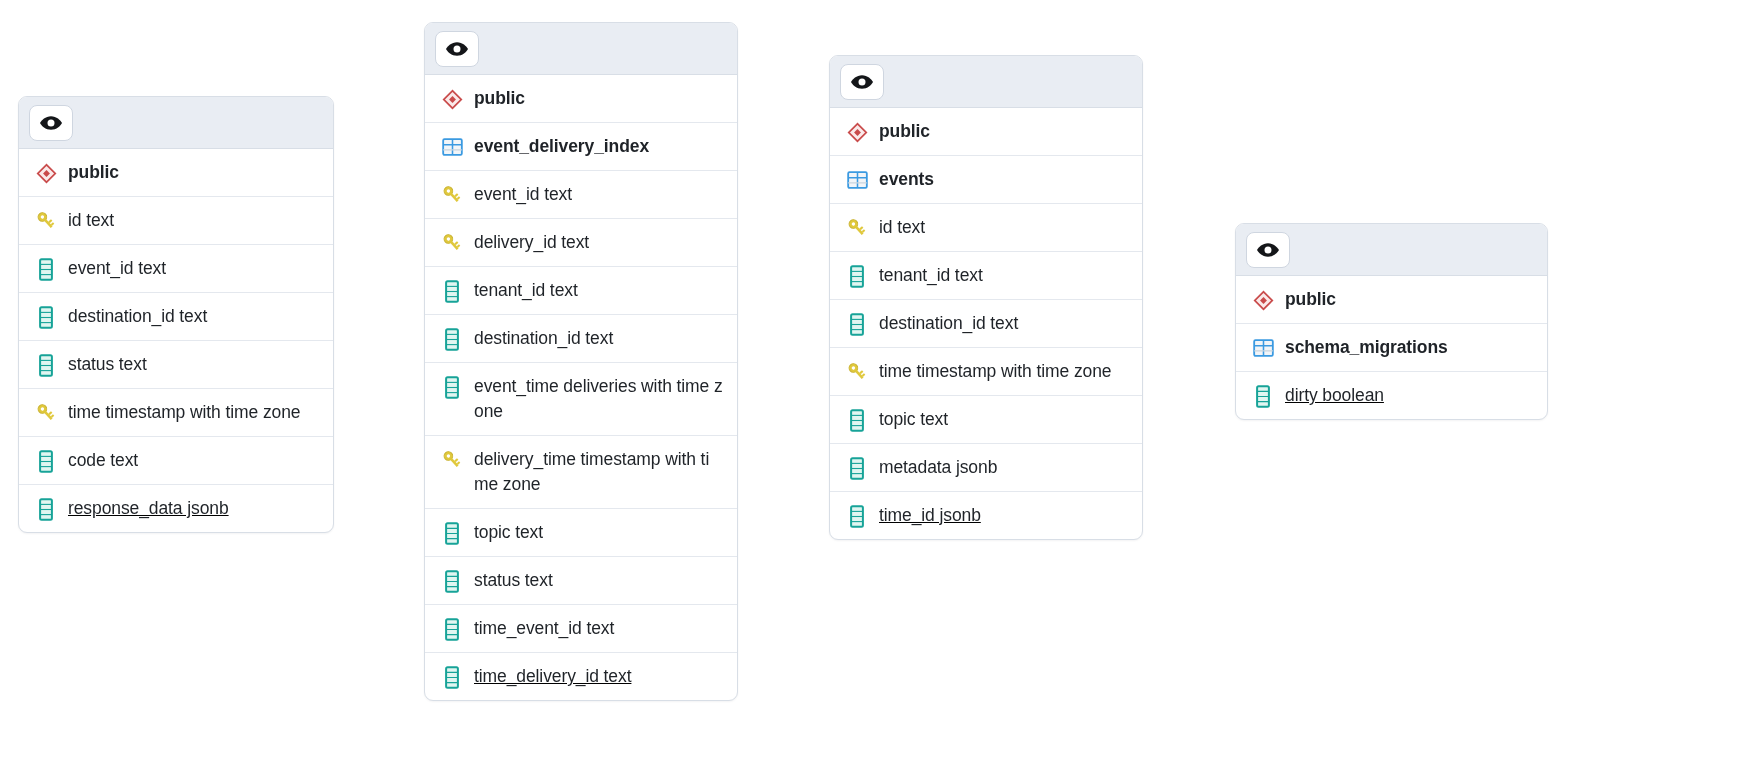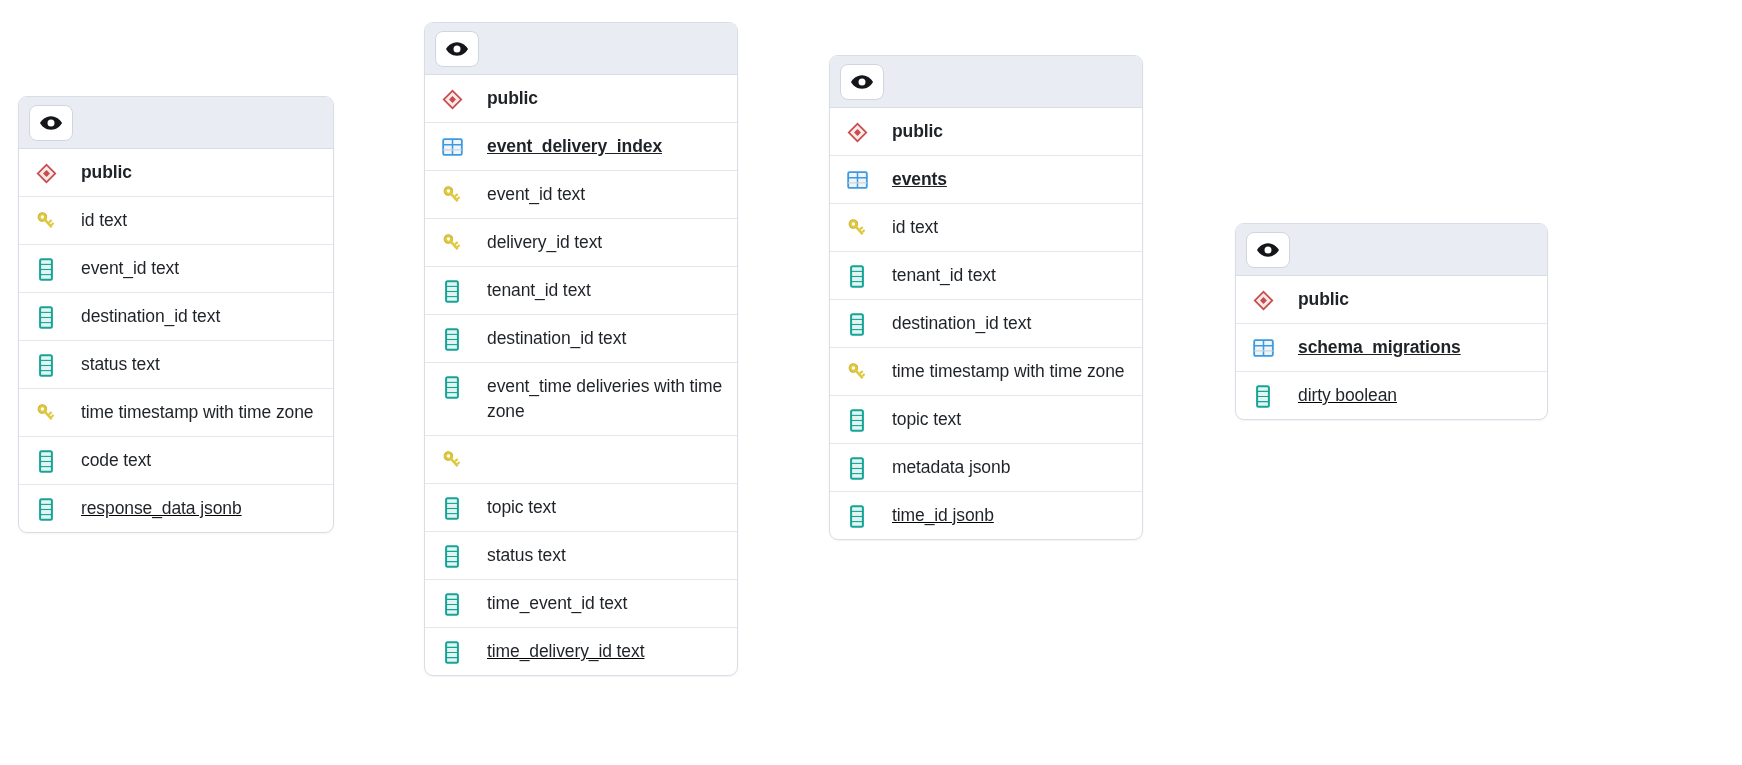--- a/index.html
+++ b/index.html
@@ -36,21 +36,21 @@
     border:1px solid #cfd6e0;
     border-radius:8px;
     display:flex; align-items:center; justify-content:center;
     cursor:pointer;
   }
   .eye-btn svg { display:block; }
 
   .row {
     display:flex;
     align-items:flex-start;
-    gap:24px;
+    gap:11px;
     padding:11px 14px 11px 16px;
     border-bottom:1px solid #e4e8ee;
     min-height:45px;
   }
   .row:last-child { border-bottom:none;text-decoration:underline; }
 
   .row-icon {
     flex:0 0 auto;
     width:22px; height:24px;
     display:flex; align-items:center; justify-content:center;
@@ -60,21 +60,21 @@
     font-size:17.5px;
     line-height:25px;
     color:#1f2328;
     letter-spacing:-0.1px;
     word-break:break-all;
     overflow-wrap:anywhere;
   }
   .row.schema .row-label,
   .row.table .row-label { font-weight:700; }
   .row.schema .row-label { word-break:normal; }
-  .row.table .row-label { word-break:break-all;text-decoration:underline; }
+  .row.table .row-label { word-break:break-all; }
 </style>
 </head>
 <body>
 
 <div id="canvas">
     <div class="card" style="left: 18px; top: 96px; width: 316px;">
       <div class="card-header">
         <div class="eye-btn">
           <svg width="26" height="26" viewBox="0 0 26 26">
     <path d="M13 6.2C7.6 6.2 3.4 10.2 2 13c1.4 2.8 5.6 6.8 11 6.8S22.6 15.8 24 13c-1.4-2.8-5.6-6.8-11-6.8z" fill="#141619"></path>
@@ -270,20 +270,21 @@
           <svg width="22" height="22" viewBox="0 0 22 22">
     <g transform="rotate(-42 11 11)">
       <circle cx="11" cy="5.6" r="4.3" fill="#e0c83c" stroke="#c9b22f" stroke-width="1"></circle>
       <circle cx="11" cy="5.6" r="1.7" fill="#ffffff"></circle>
       <rect x="9.8" y="9.2" width="2.5" height="10.2" fill="#e0c83c"></rect>
       <rect x="12.3" y="13.0" width="3.6" height="2.1" fill="#e0c83c"></rect>
       <rect x="12.3" y="16.6" width="3.0" height="2.0" fill="#e0c83c"></rect>
     </g>
   </svg>
         </span>
+        <span class="row-label">delivery_time timestamp with time zone</span>
       </div>
       <div class="row column">
         <span class="row-icon">
           <svg width="16" height="23" viewBox="0 0 16 23">
     <rect x="2.1" y="1.3" width="11.8" height="20.4" rx="1.5" fill="#e1f6f1" stroke="#17a398" stroke-width="2"></rect>
     <line x1="2.1" y1="6.4" x2="13.9" y2="6.4" stroke="#17a398" stroke-width="1.1"></line>
     <line x1="2.1" y1="11.5" x2="13.9" y2="11.5" stroke="#17a398" stroke-width="1.1"></line>
     <line x1="2.1" y1="16.6" x2="13.9" y2="16.6" stroke="#17a398" stroke-width="1.1"></line>
   </svg>
         </span>

